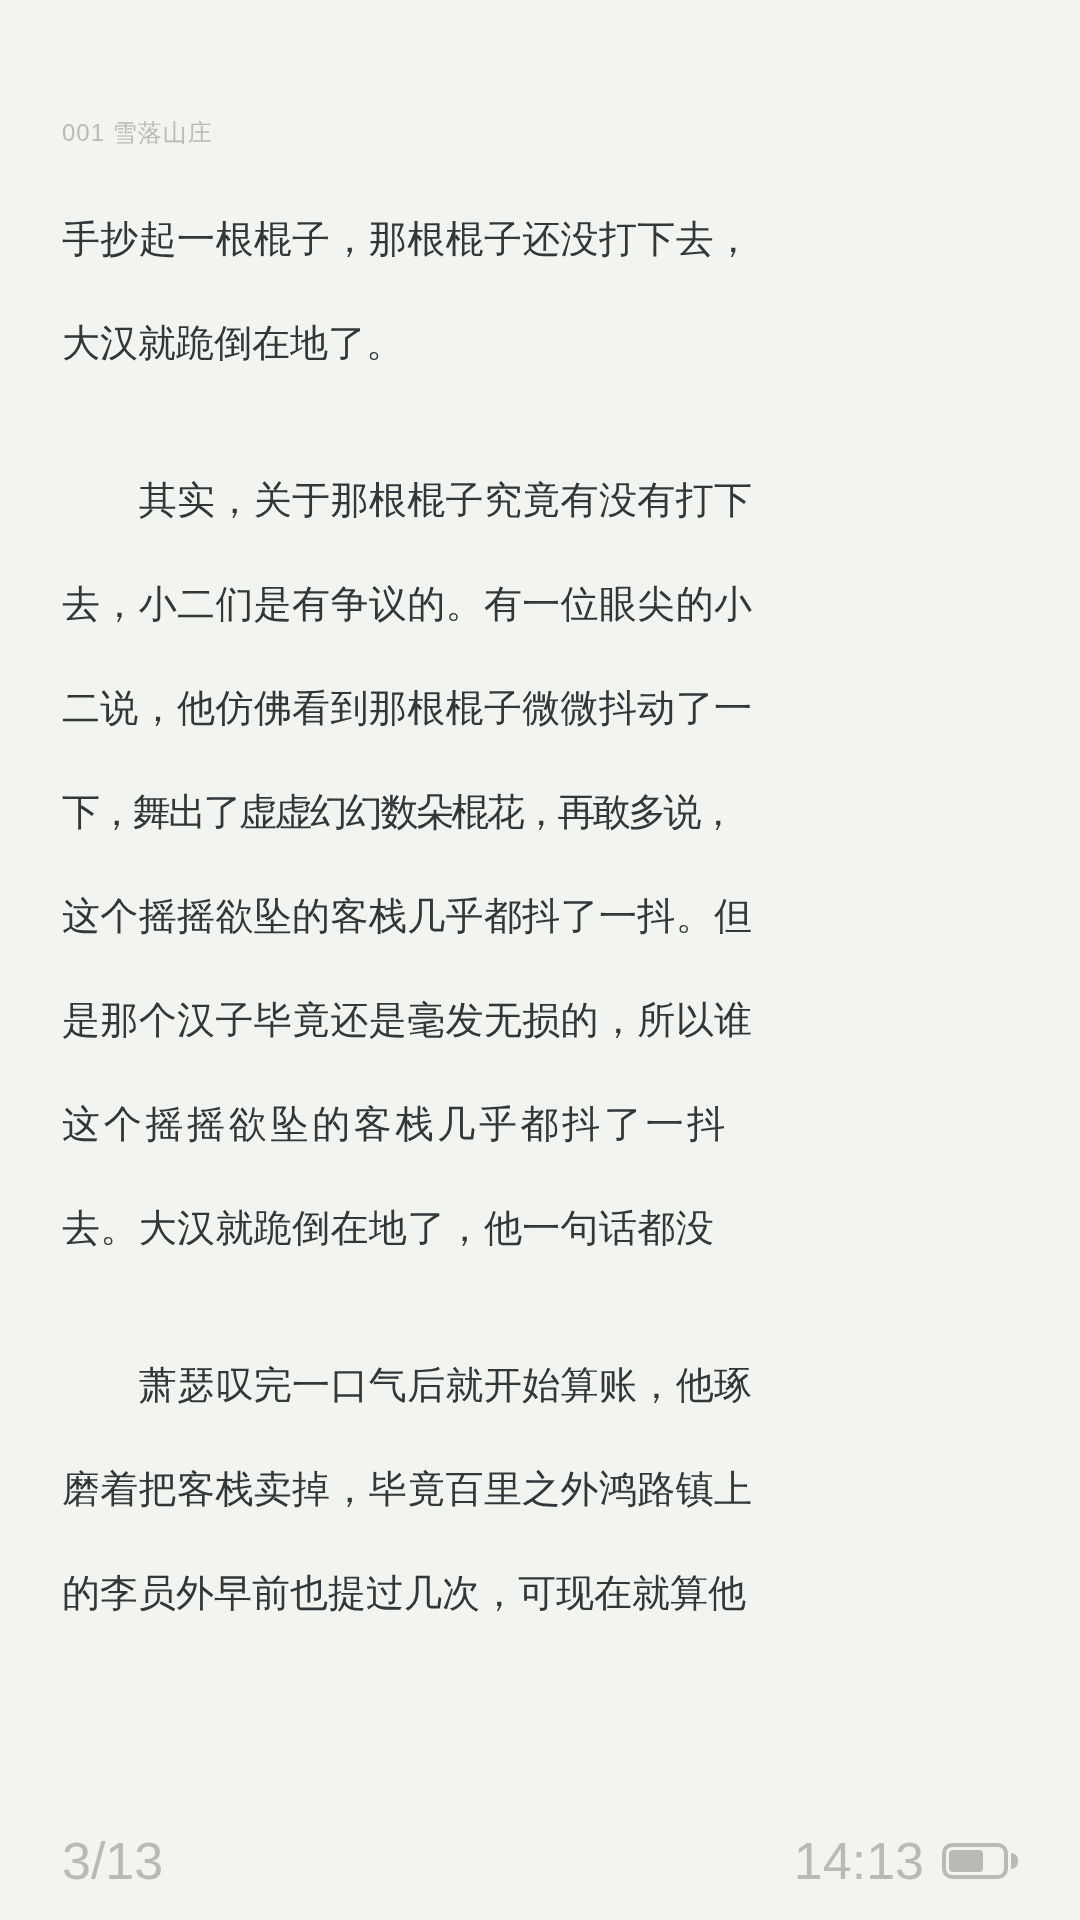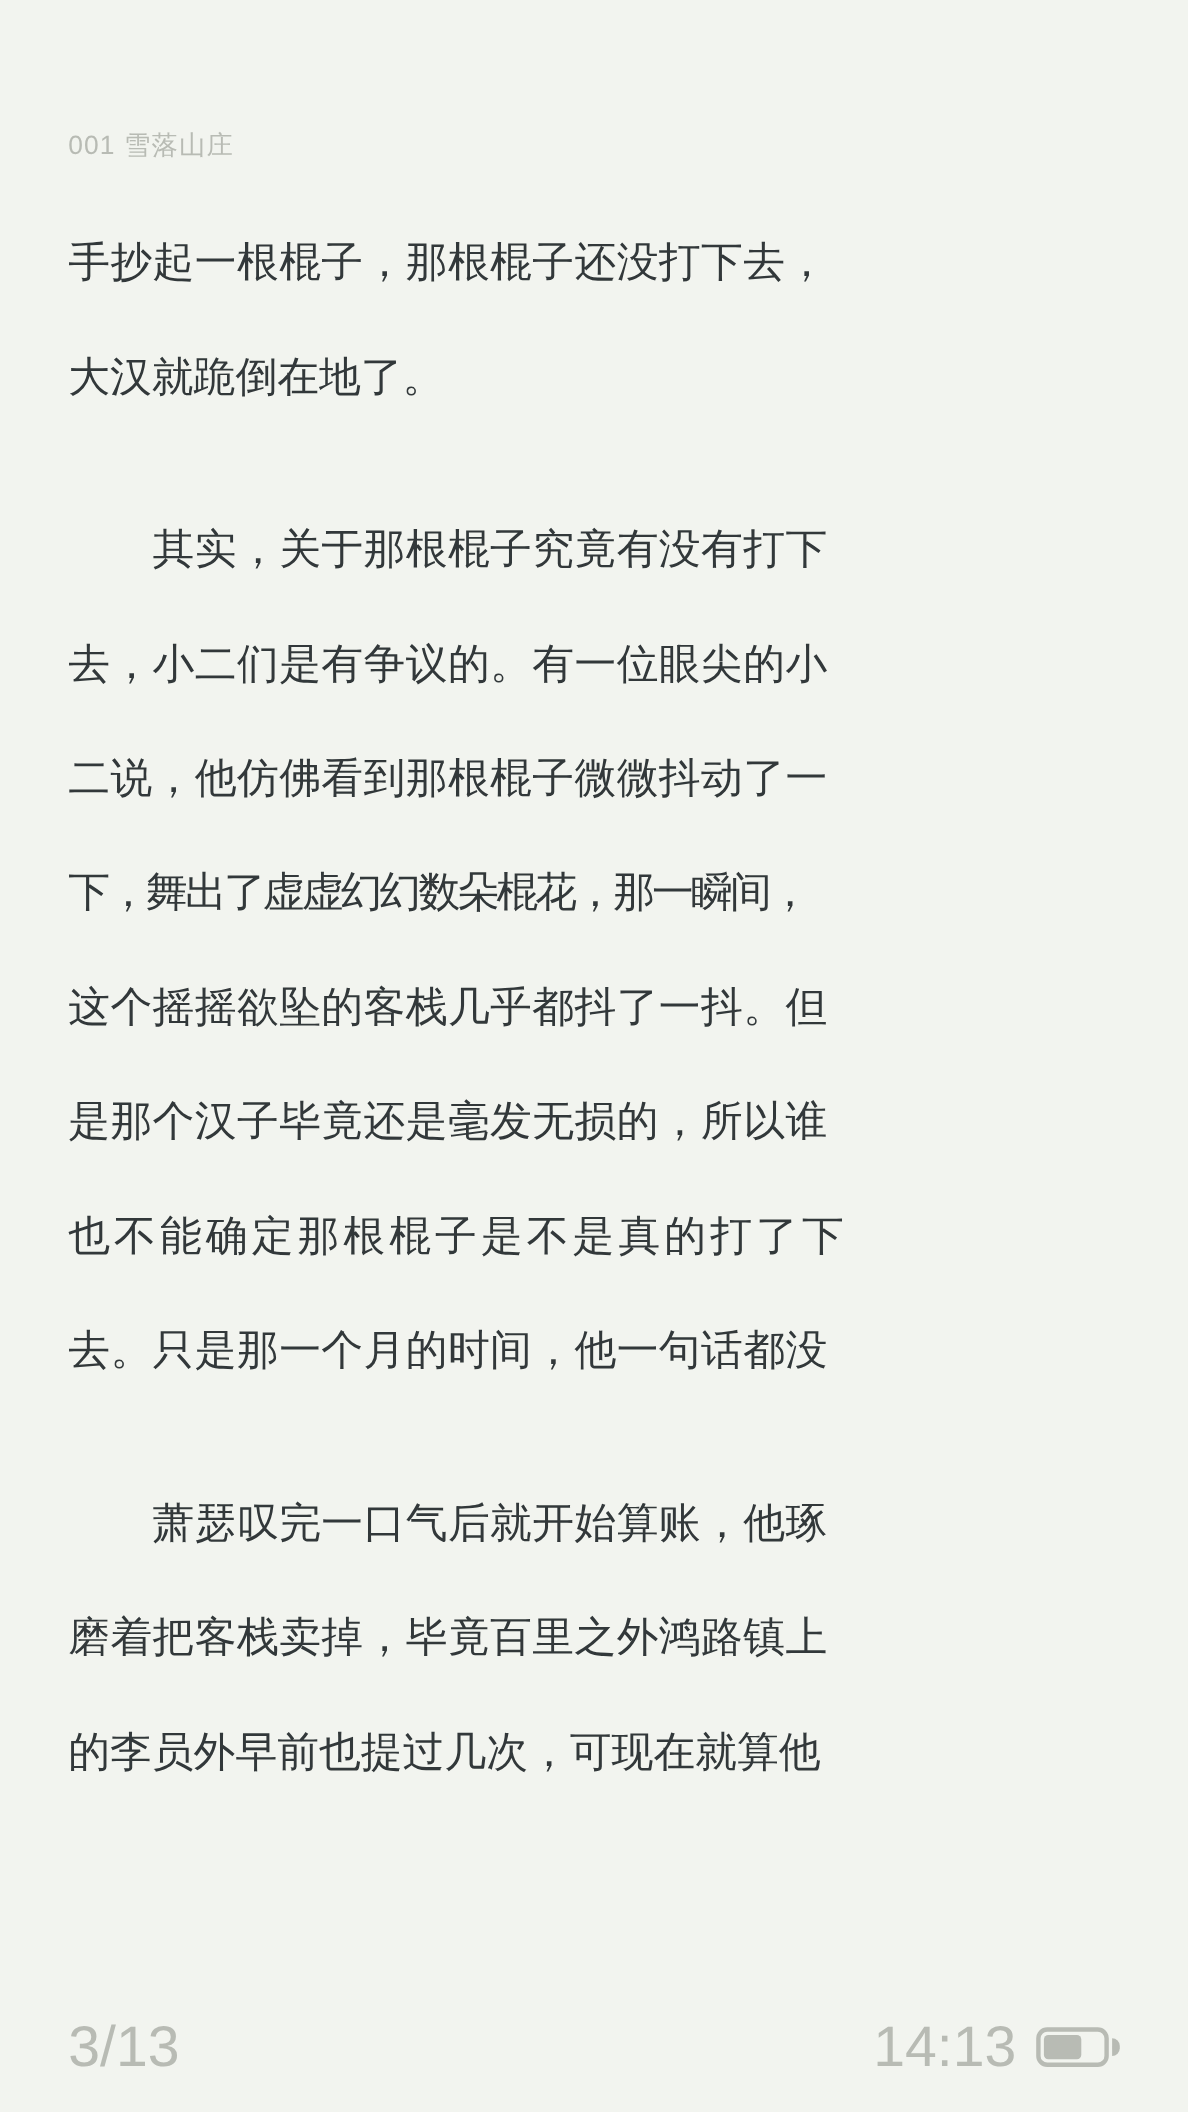--- a/index.html
+++ b/index.html
@@ -104,25 +104,25 @@
 
   <div class="text-area">
       <div class="para">
         <div class="bookline fit"><span class="linetext" style="letter-spacing: 0.352941px;">手抄起一根棍子，那根棍子还没打下去，</span></div>
         <div class="bookline"><span class="linetext">大汉就跪倒在地了。</span></div>
       </div>
       <div class="para">
         <div class="bookline fit"><span class="linetext" style="letter-spacing: 0.352941px;">　　其实，关于那根棍子究竟有没有打下</span></div>
         <div class="bookline fit"><span class="linetext" style="letter-spacing: 0.352941px;">去，小二们是有争议的。有一位眼尖的小</span></div>
         <div class="bookline fit"><span class="linetext" style="letter-spacing: 0.352941px; text-align: center;">二说，他仿佛看到那根棍子微微抖动了一</span></div>
-        <div class="bookline fit"><span class="linetext" style="letter-spacing: -2.61111px;">下，舞出了虚虚幻幻数朵棍花，那一瞬间，</span></div>
+        <div class="bookline fit"><span class="linetext" style="letter-spacing: -2.61111px;">下，舞出了虚虚幻幻数朵棍花，再敢多说，</span></div>
         <div class="bookline fit"><span class="linetext" style="letter-spacing: 0.352941px;">这个摇摇欲坠的客栈几乎都抖了一抖。但</span></div>
         <div class="bookline fit"><span class="linetext" style="letter-spacing: 0.352941px;">是那个汉子毕竟还是毫发无损的，所以谁</span></div>
-        <div class="bookline fit"><span class="linetext" style="letter-spacing: 3.6875px;">也不能确定那根棍子是不是真的打了下</span></div>
-        <div class="bookline fit"><span class="linetext" style="letter-spacing: 0.352941px;">去。只是那一个月的时间，他一句话都没</span></div>
+        <div class="bookline fit"><span class="linetext" style="letter-spacing: 3.6875px;">这个摇摇欲坠的客栈几乎都抖了一抖</span></div>
+        <div class="bookline fit"><span class="linetext" style="letter-spacing: 0.352941px;">去。大汉就跪倒在地了，他一句话都没</span></div>
       </div>
       <div class="para">
         <div class="bookline fit"><span class="linetext" style="letter-spacing: 0.352941px;">　　萧瑟叹完一口气后就开始算账，他琢</span></div>
         <div class="bookline fit"><span class="linetext" style="letter-spacing: 0.352941px;">磨着把客栈卖掉，毕竟百里之外鸿路镇上</span></div>
         <div class="bookline"><span class="linetext">的李员外早前也提过几次，可现在就算他</span></div>
       </div>
     </div>
 
   <div class="reader-footer">
     <span class="page-indicator">3/13</span>

